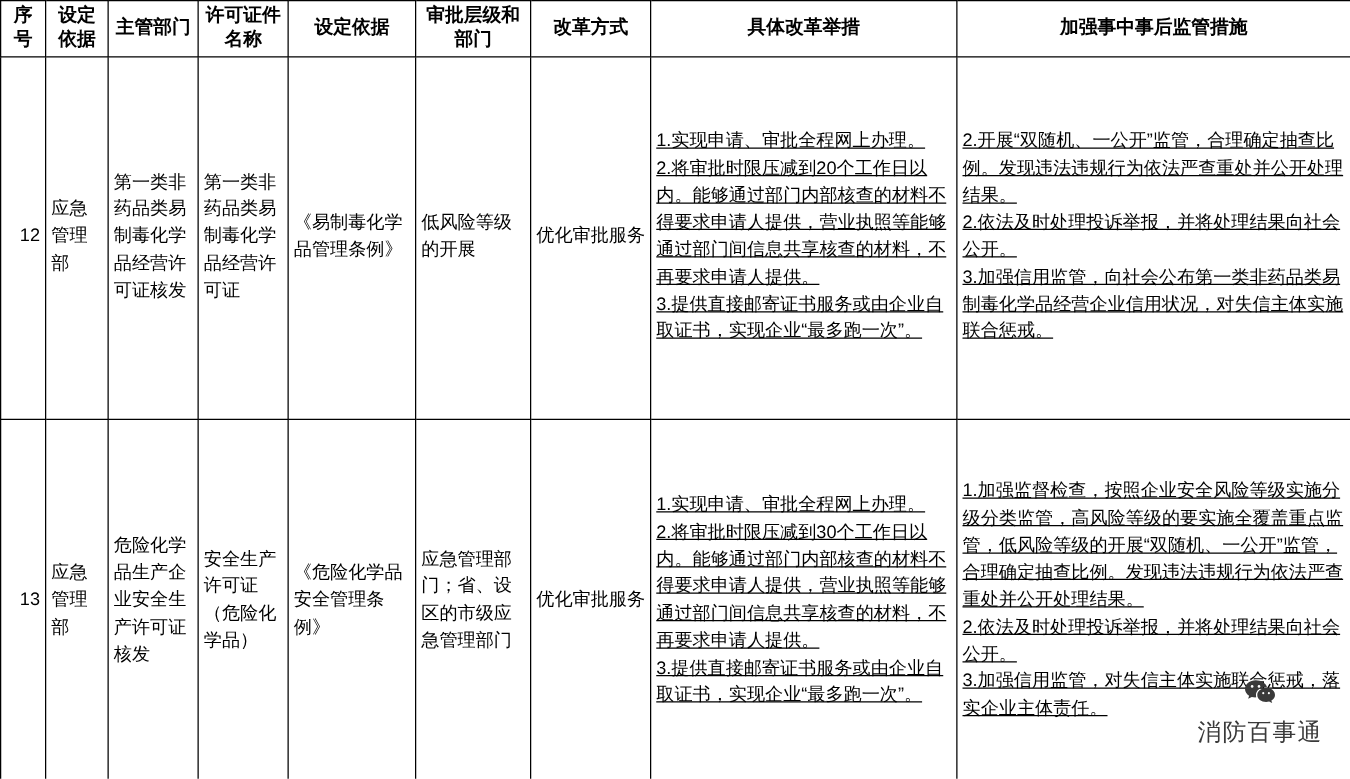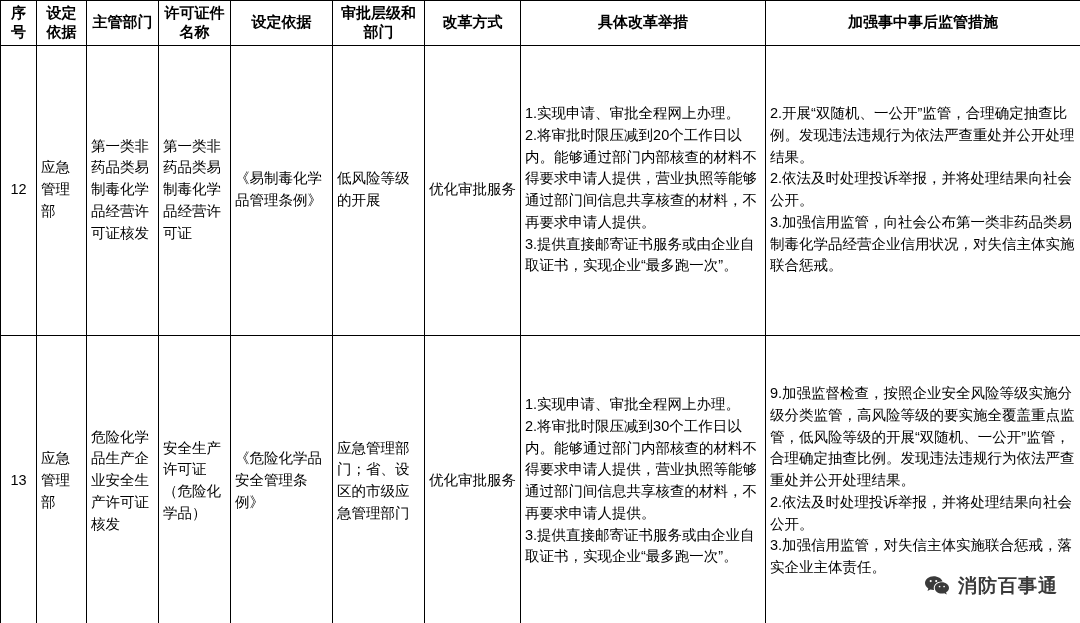--- a/index.html
+++ b/index.html
@@ -46,51 +46,53 @@
   col.c-dept    { width: 50px; }
   col.c-item    { width: 72px; }
   col.c-license { width: 72px; }
   col.c-basis   { width: 102px; }
   col.c-level   { width: 92px; }
   col.c-mode    { width: 96px; }
   col.c-measure { width: 245px; }
   col.c-super   { width: 315px; }
 
   td.center {
-    text-align: center;
+    text-align: right;
   }
   td.narrow-v {
     line-height: 1.45;
   }
   td.body-text {
     text-align: left;
     line-height: 1.55;
     padding: 6px 6px;
     font-size: 14.5px;
+    text-decoration: underline;
   }
   td.body-text p {
     margin: 0;
     text-indent: 0;
   }
   .row-tall td { height: 290px; }
   .row-tall2 td { height: 292px; }
 
   
   .wx-badge {
     position: absolute;
     right: 22px;
     bottom: 24px;
     display: flex;
     align-items: center;
     gap: 8px;
     color: #3a3a3a;
     font-size: 19px;
-    font-weight: bold;
+    font-weight: normal;
     letter-spacing: 1px;
     pointer-events: none;
+    flex-direction: column;
   }
   .wx-badge .wx-icon {
     width: 26px;
     height: 22px;
     display: inline-block;
     position: relative;
   }
   .wx-badge .wx-icon svg { display: block; }
 </style>
 </head>
@@ -150,21 +152,21 @@
         <td class="narrow-v">安全生产许可证（危险化学品）</td>
         <td class="narrow-v">《危险化学品安全管理条例》</td>
         <td class="narrow-v">应急管理部门；省、设区的市级应急管理部门</td>
         <td class="narrow-v">优化审批服务</td>
         <td class="body-text">
           <p>1.实现申请、审批全程网上办理。</p>
           <p>2.将审批时限压减到30个工作日以内。能够通过部门内部核查的材料不得要求申请人提供，营业执照等能够通过部门间信息共享核查的材料，不再要求申请人提供。</p>
           <p>3.提供直接邮寄证书服务或由企业自取证书，实现企业“最多跑一次”。</p>
         </td>
         <td class="body-text">
-          <p>9.加强监督检查，按照企业安全风险等级实施分级分类监管，高风险等级的要实施全覆盖重点监管，低风险等级的开展“双随机、一公开”监管，合理确定抽查比例。发现违法违规行为依法严查重处并公开处理结果。</p>
+          <p>1.加强监督检查，按照企业安全风险等级实施分级分类监管，高风险等级的要实施全覆盖重点监管，低风险等级的开展“双随机、一公开”监管，合理确定抽查比例。发现违法违规行为依法严查重处并公开处理结果。</p>
           <p>2.依法及时处理投诉举报，并将处理结果向社会公开。</p>
           <p>3.加强信用监管，对失信主体实施联合惩戒，落实企业主体责任。</p>
         </td>
       </tr>
     </tbody>
   </table>
 
   <div class="wx-badge">
     <span class="wx-icon">
       <svg width="26" height="22" viewBox="0 0 26 22" xmlns="http://www.w3.org/2000/svg">

